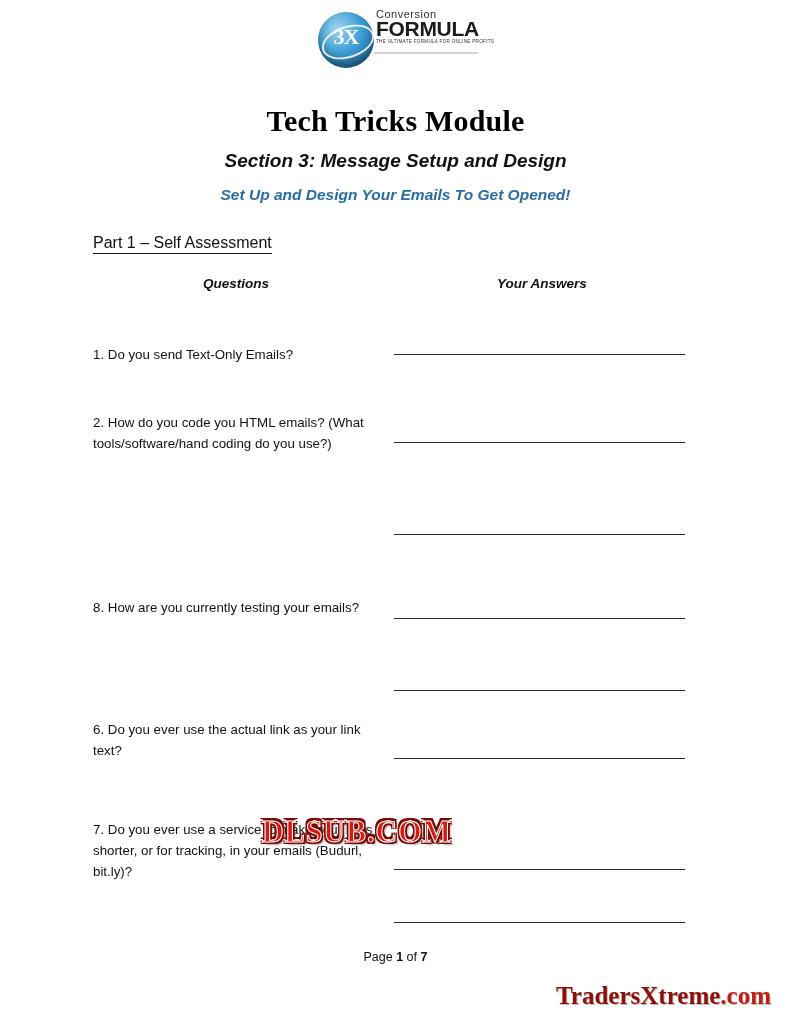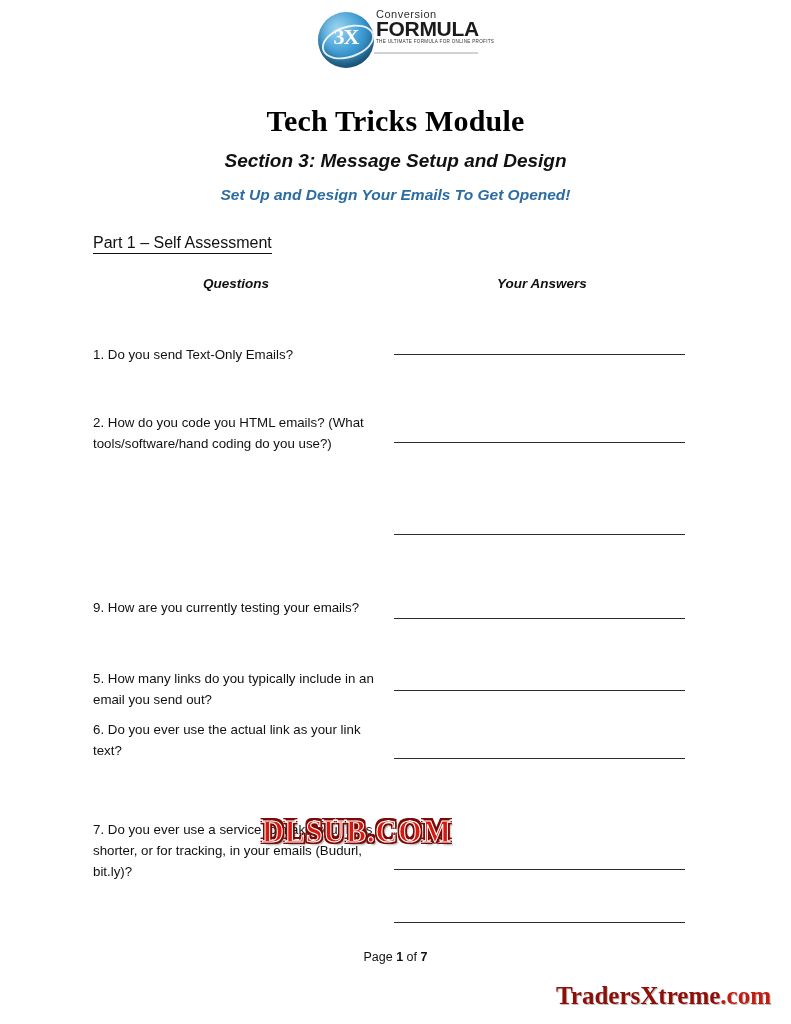--- a/index.html
+++ b/index.html
@@ -257,23 +257,22 @@
   <div class="col-head q">Questions</div>
   <div class="col-head a">Your Answers</div>
 </div>
 
 <div class="qa-area" id="qa-area">
   <div class="qa-question" style="top: 22px;">1. Do you send Text-Only Emails?</div>
     <div class="answer-line" style="top: 32px;"></div>
     <div class="qa-question" style="top: 90px;">2. How do you code you HTML emails? (What tools/software/hand coding do you use?)</div>
     <div class="answer-line" style="top: 120px;"></div>
     <div class="answer-line" style="top: 212px;"></div>
-    <div class="qa-question" style="top: 275px;">9. How are you currently testing your emails?</div>
+    <div class="qa-question" style="top: 275px;">8. How are you currently testing your emails?</div>
     <div class="answer-line" style="top: 296px;"></div>
-    <div class="qa-question" style="top: 346px;">5. How many links do you typically include in an email you send out?</div>
     <div class="answer-line" style="top: 368px;"></div>
     <div class="qa-question" style="top: 397px;">6. Do you ever use the actual link as your link text?</div>
     <div class="answer-line" style="top: 436px;"></div>
     <div class="qa-question" style="top: 497px;">7. Do you ever use a service to make your links shorter, or for tracking, in your emails (Budurl, bit.ly)?</div>
     <div class="answer-line" style="top: 547px;"></div>
     <div class="answer-line" style="top: 600px;"></div>
     <div class="watermark">DLSUB.COM</div>
 </div>
 
 <div class="page-footer">

